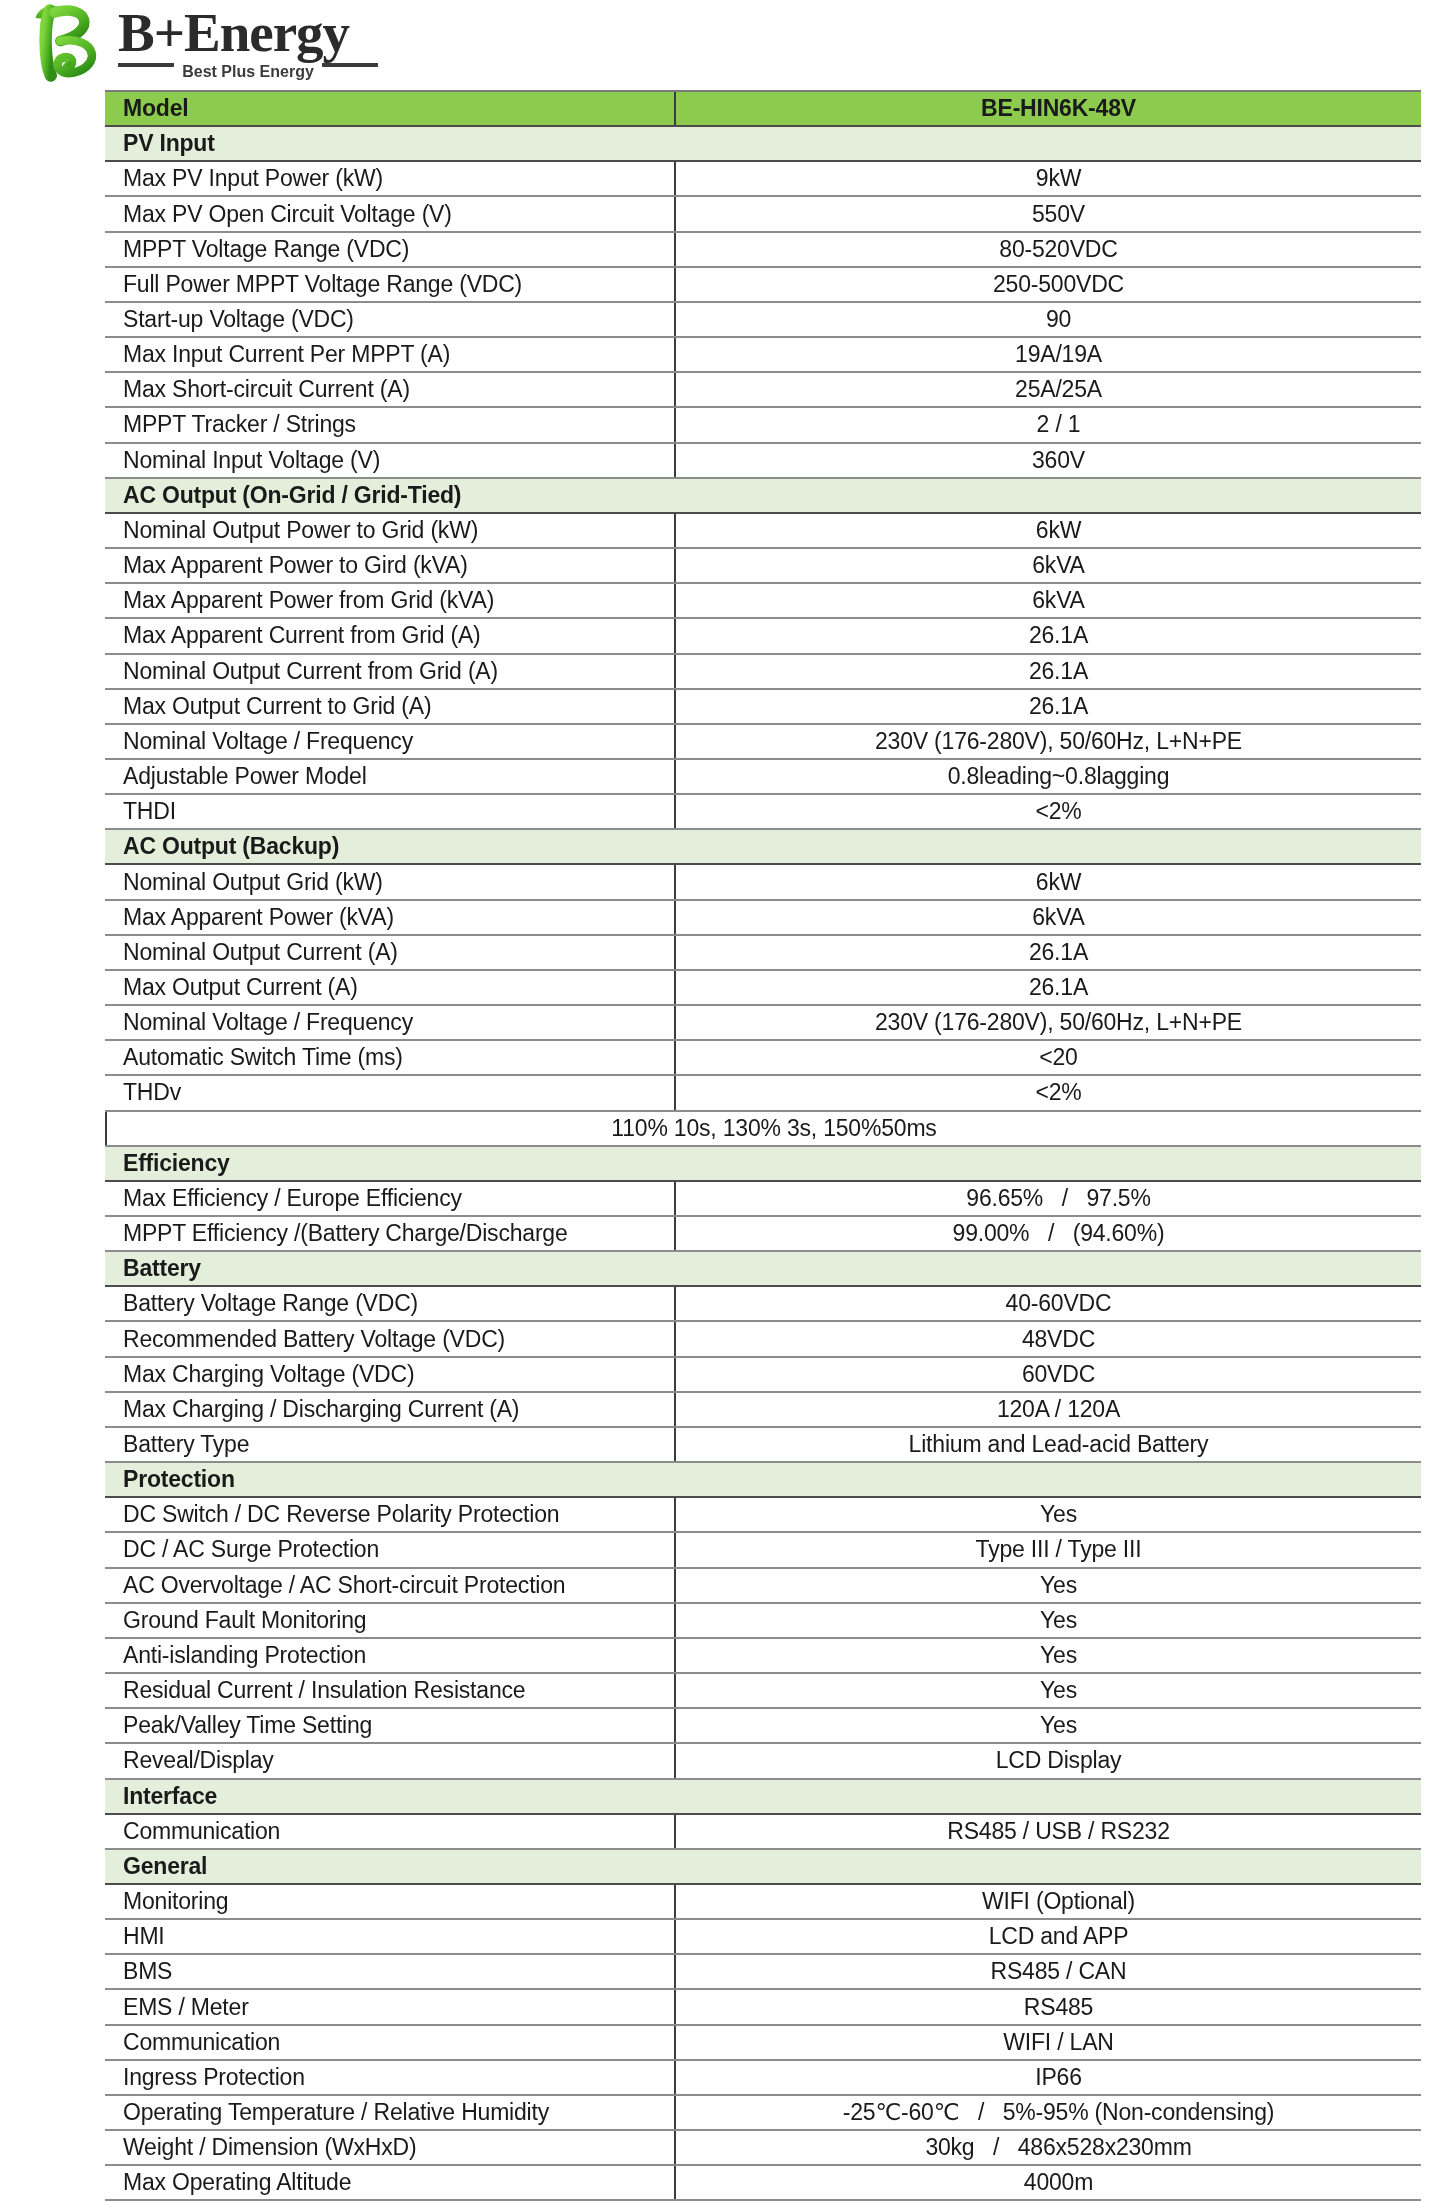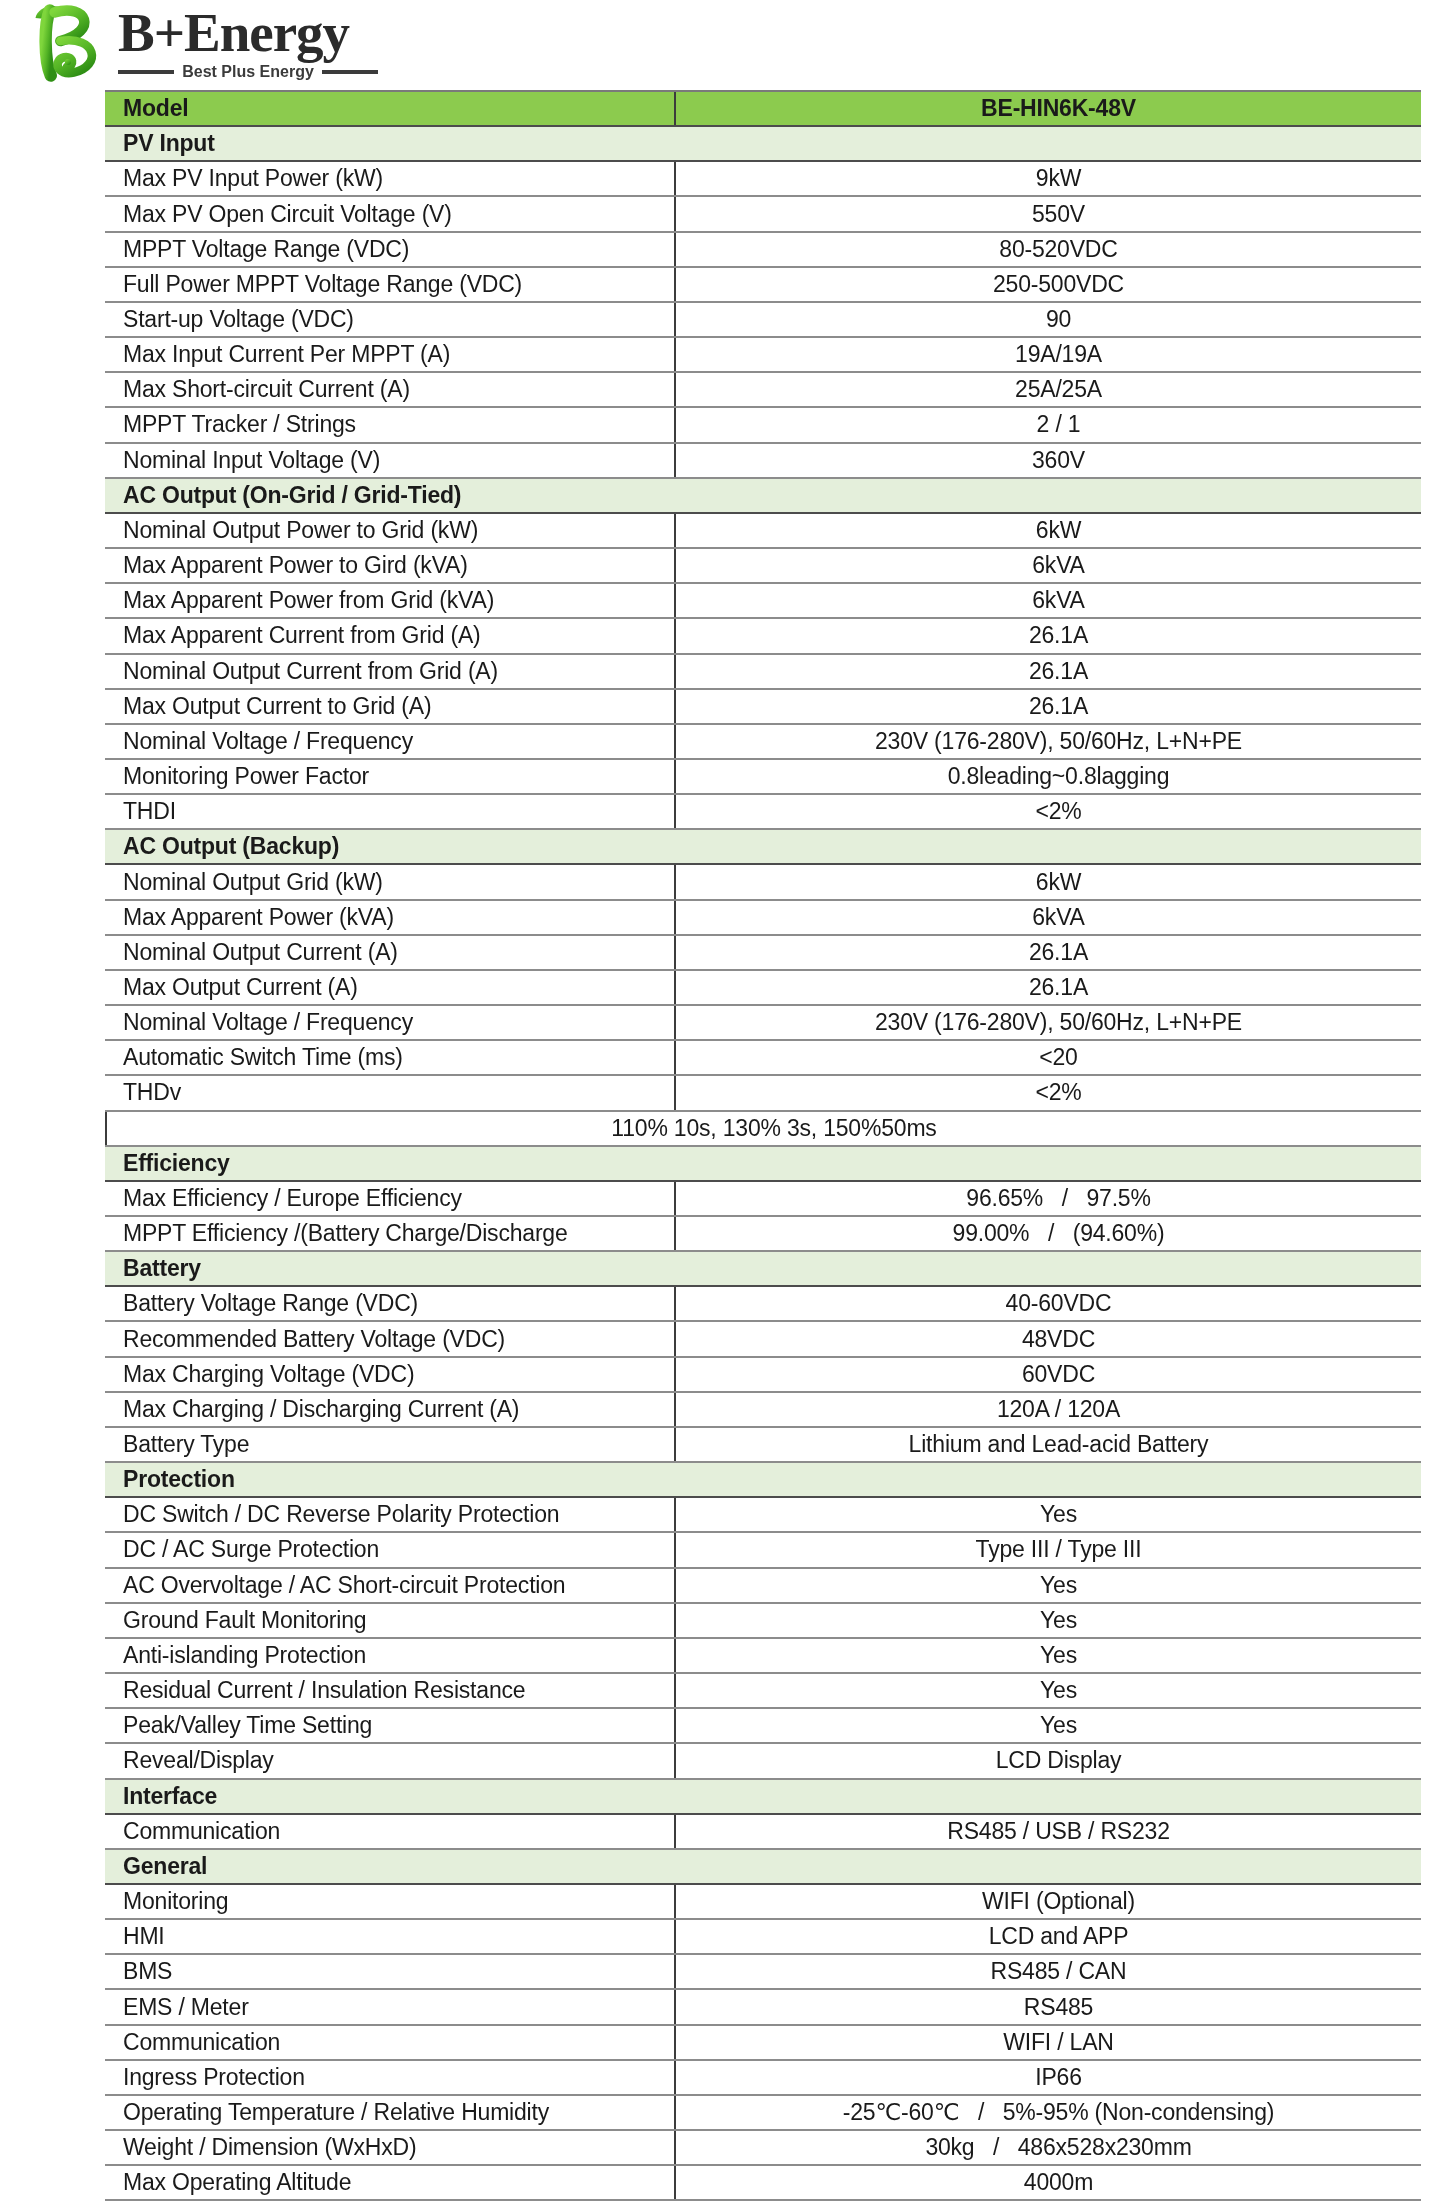--- a/index.html
+++ b/index.html
@@ -31,21 +31,21 @@
   .logo-textblock{margin-left:8px;padding-top:2px;width:260px;}
   .brand-name{
     font-family:"Liberation Serif","DejaVu Serif",serif;
     font-weight:bold;
     font-size:55px;
     line-height:58px;
     color:var(--brand-text);
     letter-spacing:-1px;
     white-space:nowrap;
   }
-  .tagline{display:flex;align-items:center;justify-content:center;margin-top:1px;gap:8px;}
+  .tagline{display:flex;align-items:flex-start;justify-content:center;margin-top:1px;gap:8px;}
   .tagline-rule{height:4px;background:#3B3B3B;flex:1 1 auto;}
   .tagline-text{
     font-size:16px;font-weight:bold;color:#3B3B3B;white-space:nowrap;letter-spacing:0px;
   }
 
   
   .spec-table{
     position:absolute;
     left:97px;
     top:90px;
@@ -198,21 +198,21 @@
       </div>
       <div class="row data-row">
         <div class="label">Max Output Current to Grid (A)</div>
         <div class="value">26.1A</div>
       </div>
       <div class="row data-row">
         <div class="label">Nominal Voltage / Frequency</div>
         <div class="value">230V (176-280V), 50/60Hz, L+N+PE</div>
       </div>
       <div class="row data-row">
-        <div class="label">Monitoring Power Factor</div>
+        <div class="label">Adjustable Power Model</div>
         <div class="value">0.8leading~0.8lagging</div>
       </div>
       <div class="row data-row">
         <div class="label">THDI</div>
         <div class="value">&lt;2%</div>
       </div>
       <div class="row section-row">
         <div class="label">AC Output (Backup)</div>
       </div>
       <div class="row data-row">

